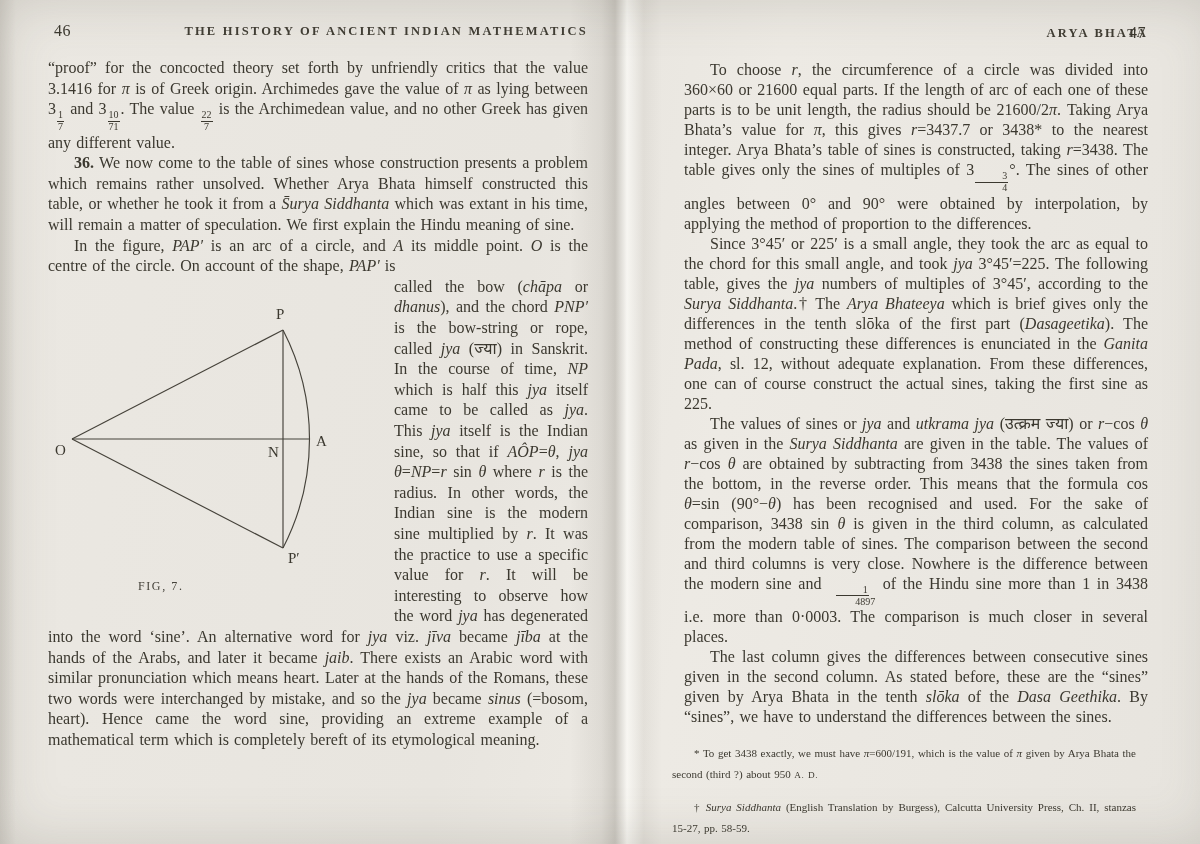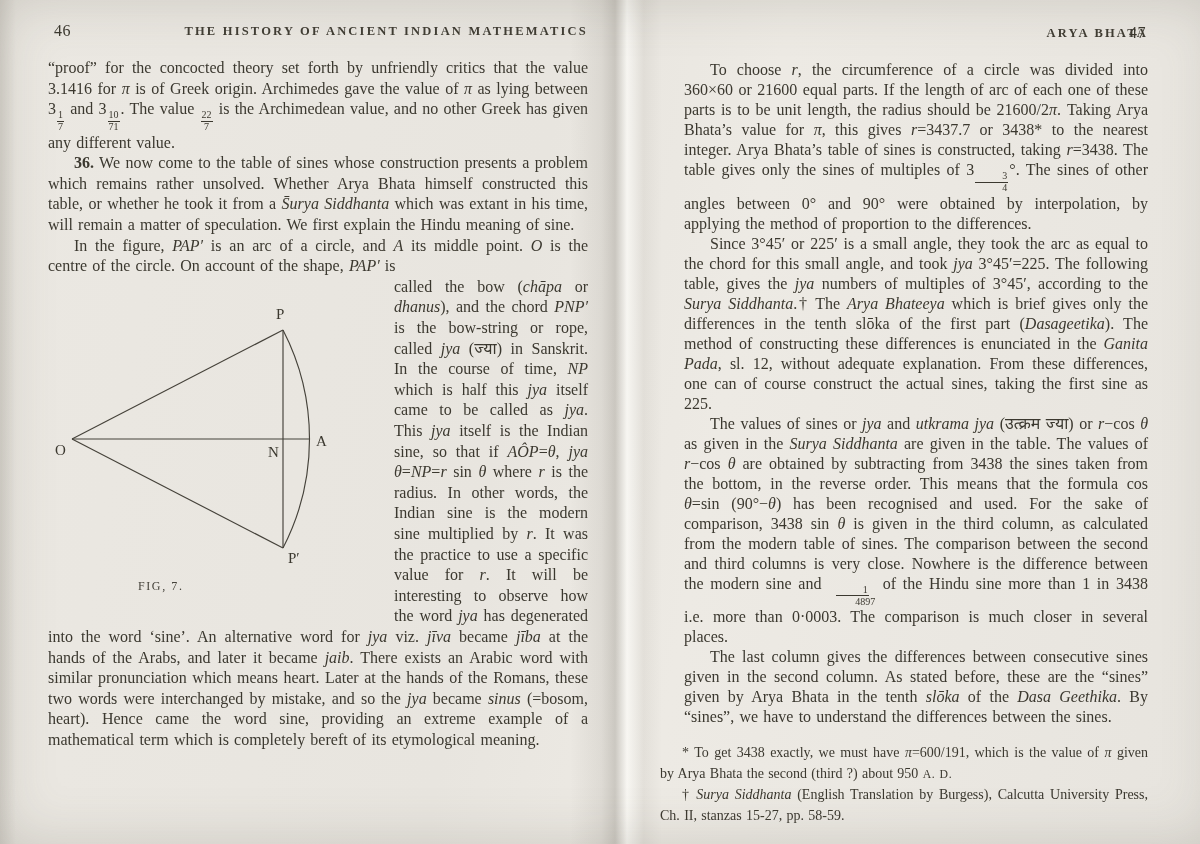--- a/index.html
+++ b/index.html
@@ -44,21 +44,21 @@
   .indent{text-indent:26px;}
 
   .figflow{overflow:visible;}
   .figbox{float:left;width:346px;height:334px;}
   svg.fig{display:block;margin:12px 0 0 4px;}
   .fig line,.fig path{stroke:#45423a;stroke-width:1.15;fill:none;}
   .fig text{font-family:"Liberation Serif","DejaVu Serif",serif;font-size:15px;fill:#3b382f;}
   .figcap{font-size:12px;font-weight:400;letter-spacing:1.6px;margin:4px 0 0 90px;color:#45423a;}
 
   .fnblock{margin-top:16px;}
-  p.fn{margin:0;font-size:14px;line-height:20.5px;text-align:justify;word-spacing:0.8px;}
+  p.fn{margin:12px;font-size:11px;line-height:20.5px;text-align:justify;word-spacing:0.8px;}
   p.fn.indent{text-indent:22px;}
 
   .it{font-style:italic;}
   .bd{font-weight:700;}
   .sc{font-size:0.84em;letter-spacing:0.6px;}
 
   .frac{display:inline-flex;flex-direction:column;align-items:center;
     font-size:10px;line-height:1.05;vertical-align:-4px;margin:0 1px;}
   .frac .fnum{border-bottom:1px solid currentColor;padding:0 1px;}
   .frac .fden{padding-top:0.5px;}

